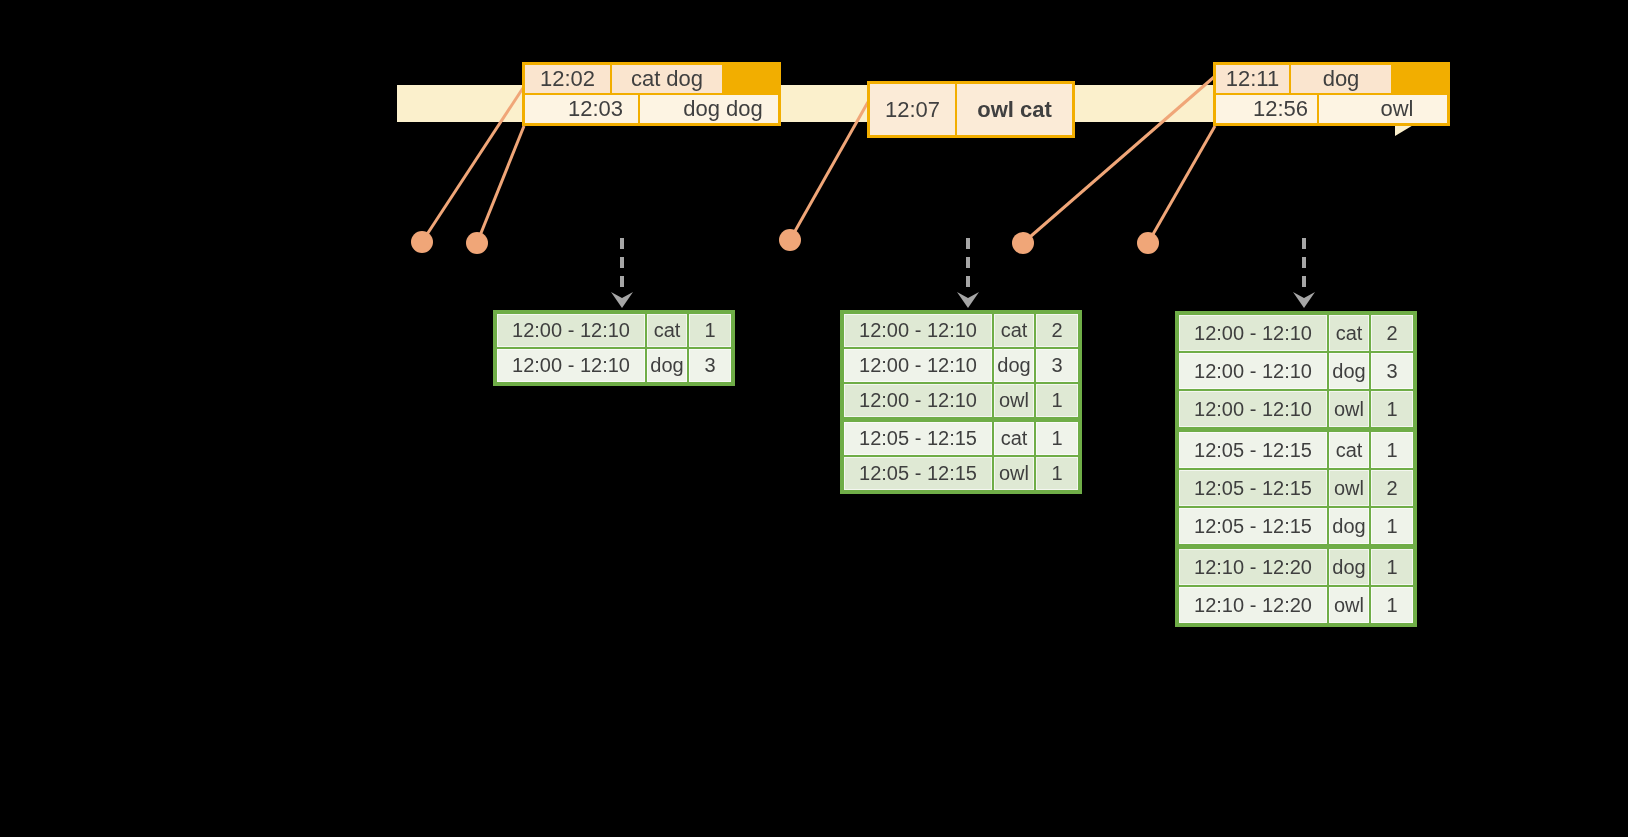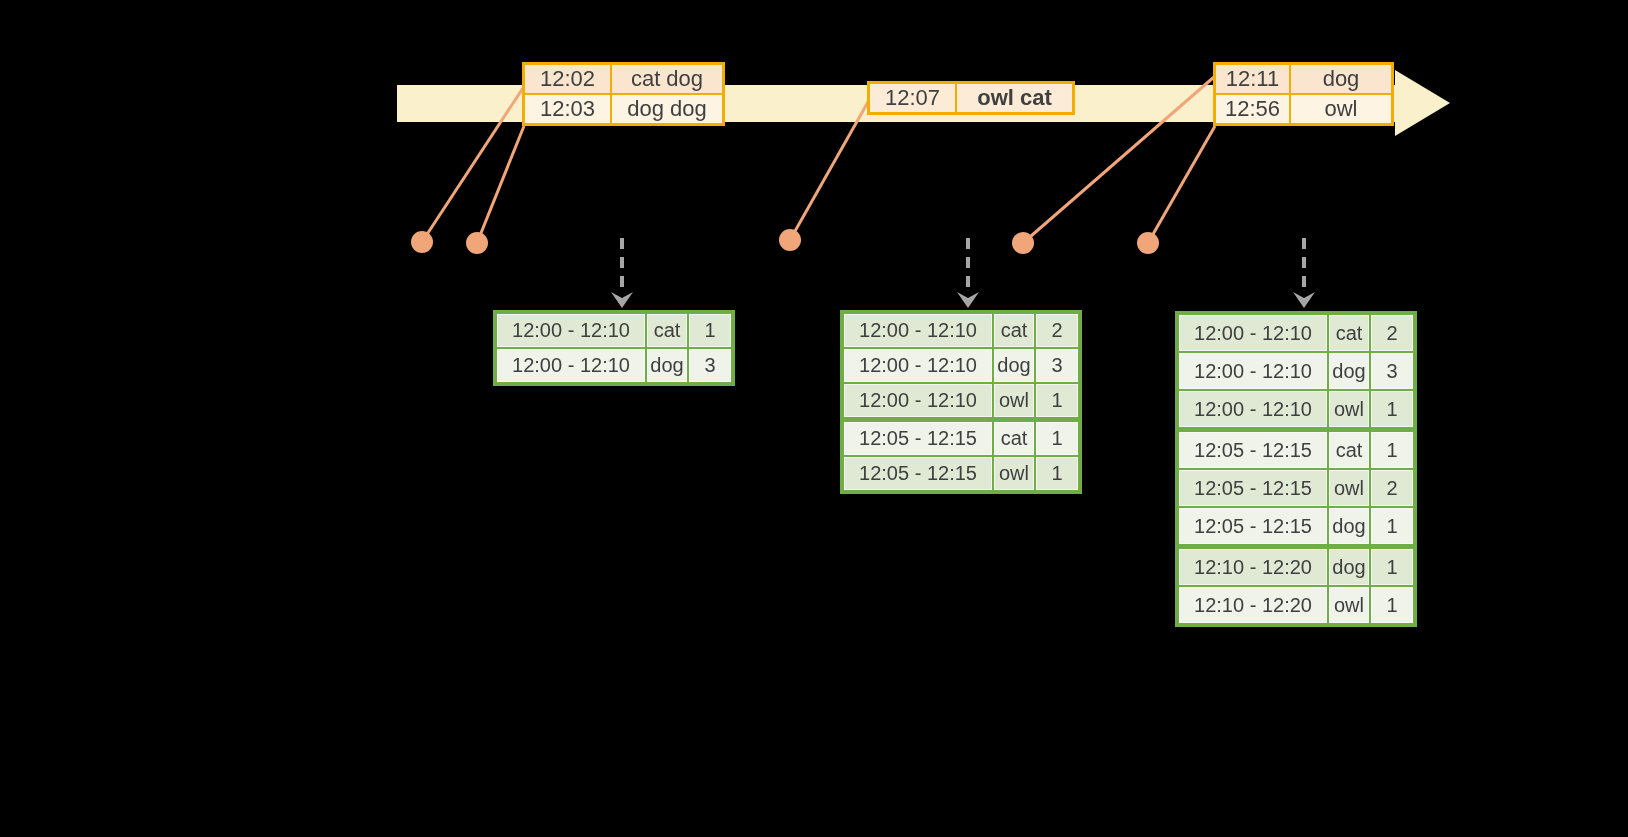--- a/index.html
+++ b/index.html
@@ -9,27 +9,27 @@
   }
   
   #timeline-band{position:absolute;left:397px;top:85px;width:1000px;height:37px;background:#FBF0CC;}
   #timeline-head{position:absolute;left:1395px;top:70px;width:0;height:0;
     border-top:33px solid transparent;border-bottom:33px solid transparent;border-left:55px solid #FBF0CC;}
   
   #overlay{position:absolute;left:0;top:0;pointer-events:none;}
   
   .etable{position:absolute;background:#F2AE00;border:3px solid #F2AE00;display:flex;flex-direction:column;gap:2px;}
   .erow{display:flex;gap:2px;height:28px;}
-  .etable.one .erow{height:28px;}
+  .etable.one .erow{height:51px;}
   .ecell{display:flex;align-items:center;justify-content:center;font-size:22px;color:#404040;}
   .etA .ecell.time{width:85px;} .etA .ecell.words{width:110px;}
   .etB .ecell.time{width:85px;} .etB .ecell.words{width:115px;font-weight:bold;}
   .etC .ecell.time{width:73px;} .etC .ecell.words{width:100px;}
   .ecell.peach{background:#FAE5CF;}
-  .ecell.cream{background:#FDF4E3;}
+  .ecell.cream{background:#FDF4E3;padding-left:28px;}
   .ecell.mid{background:#FBEBD7;}
   
   .rtable{position:absolute;background:#6FAD47;border:4px solid #6FAD47;display:flex;flex-direction:column;gap:2px;}
   .rrow{display:flex;gap:2px;height:33px;}
   .rt3 .rrow{height:36px;}
   .rrow.gstart{margin-top:3px;}
   .rcell{display:flex;align-items:center;justify-content:center;font-size:20px;color:#3F3F3F;
     box-shadow:inset 0 0 0 1px rgba(255,255,255,0.65);}
   .rcell.window{width:148px;}
   .rcell.word{width:40px;}

